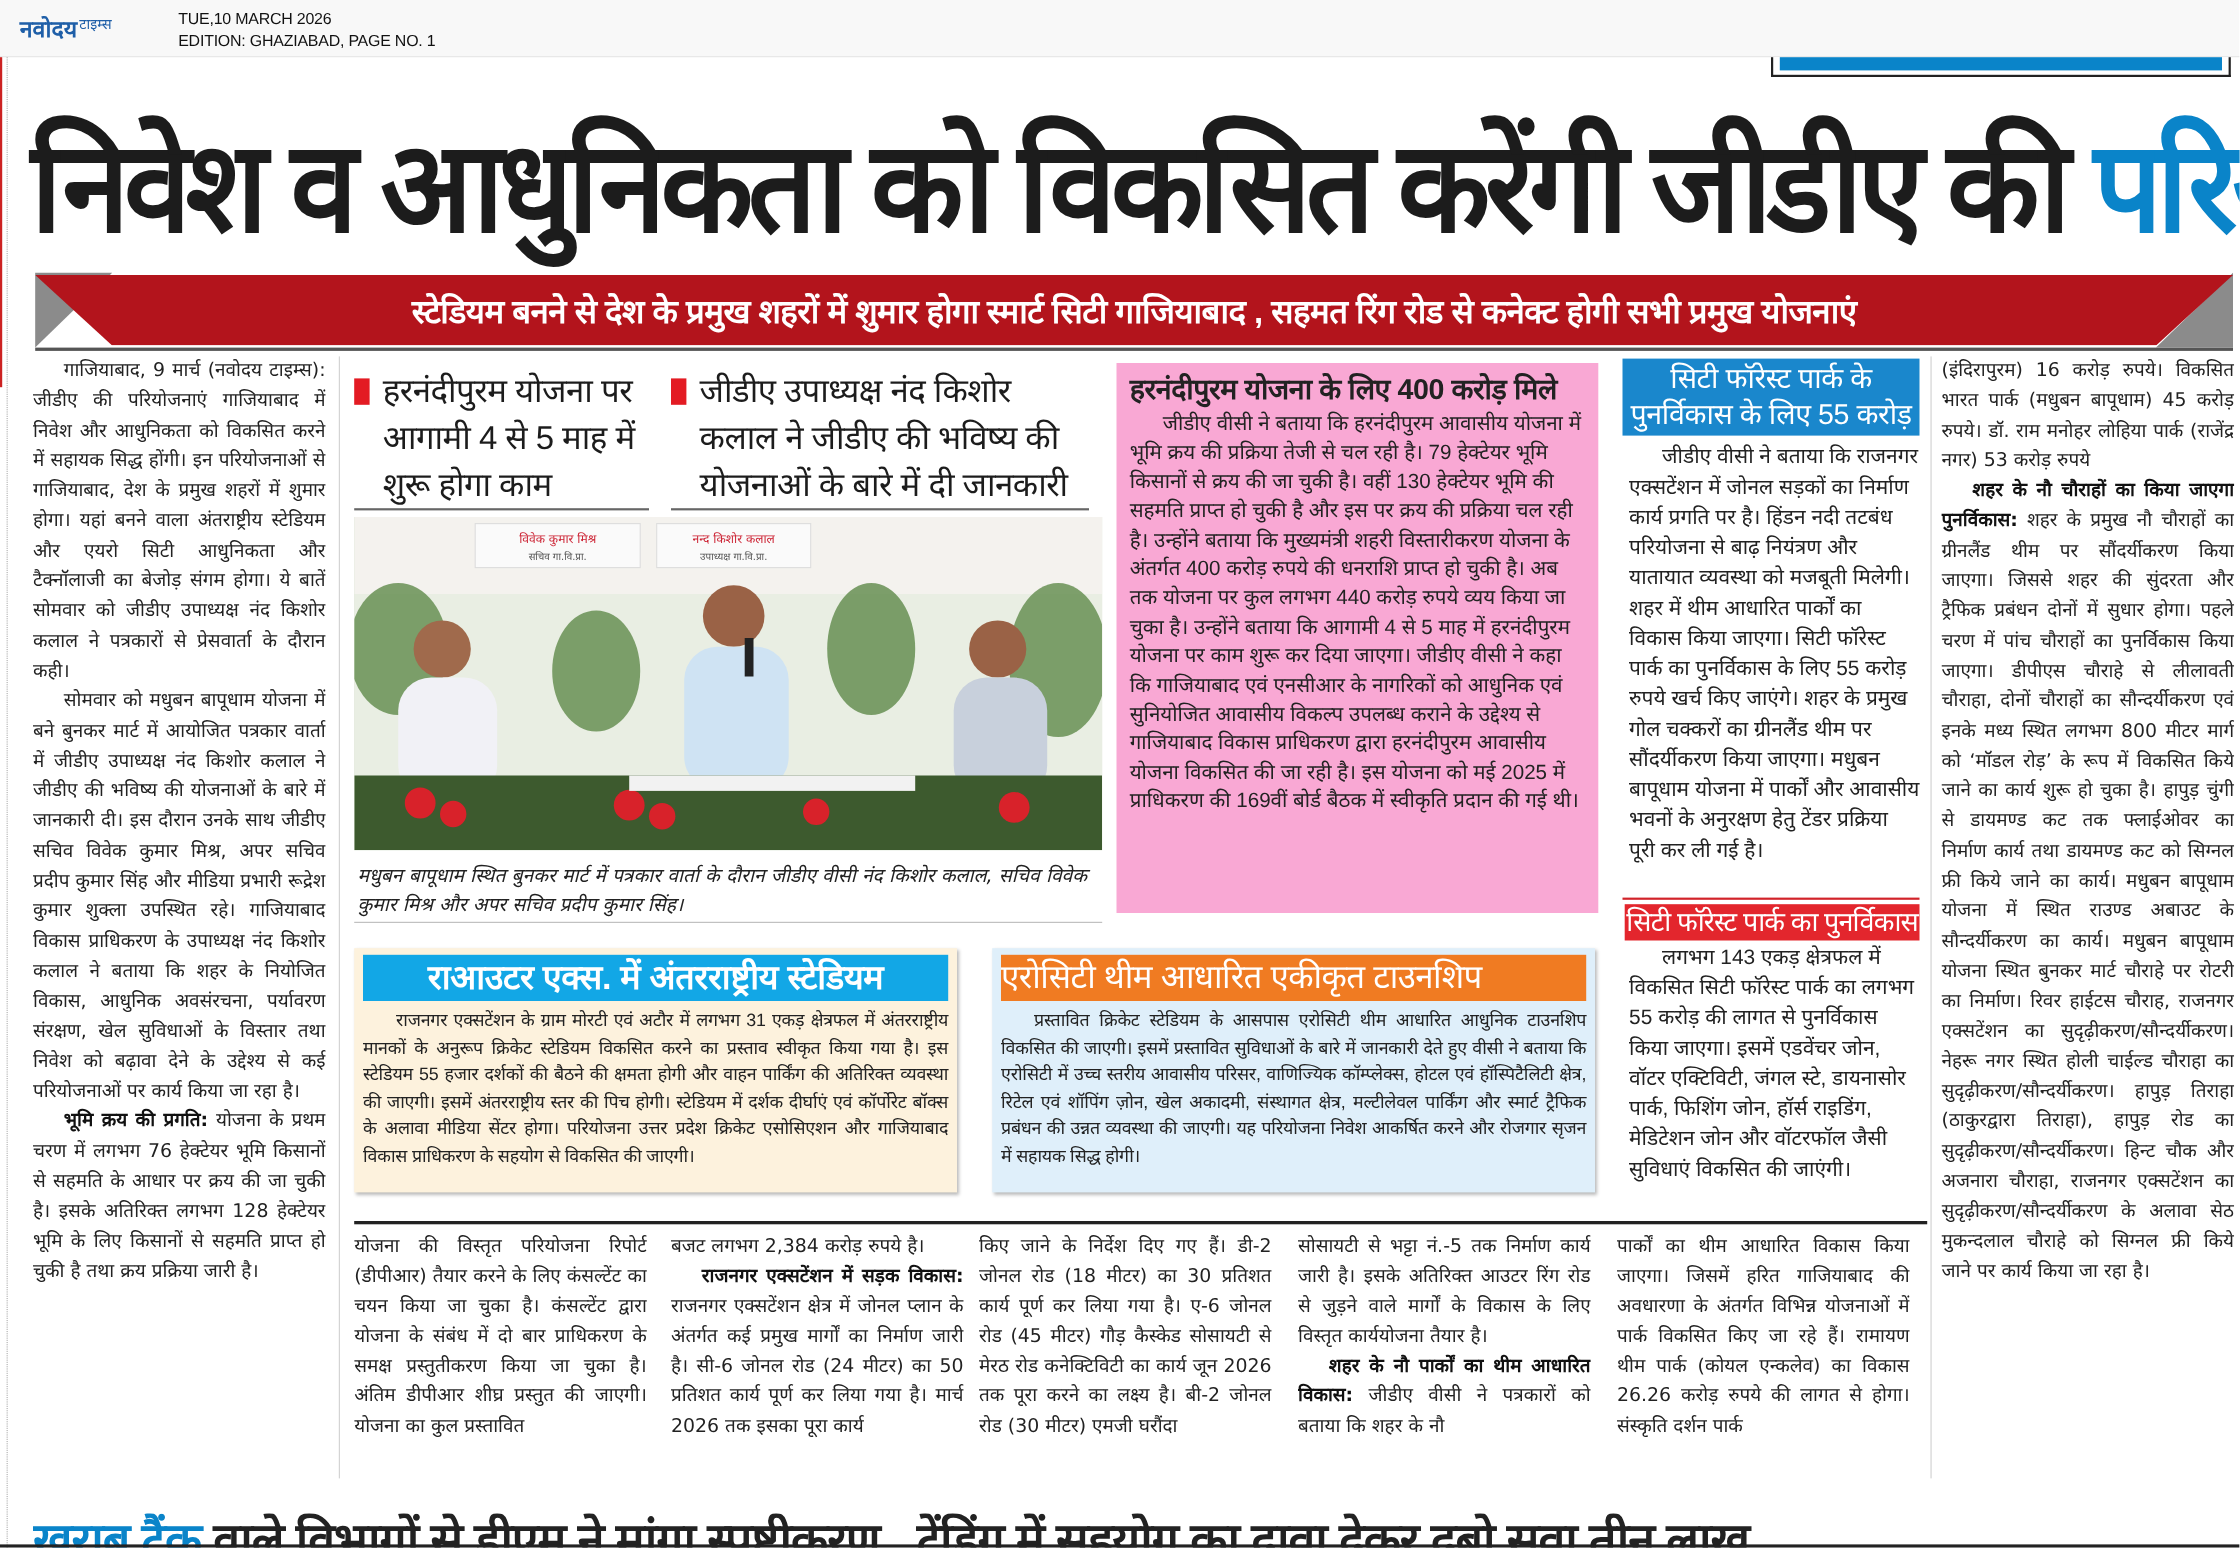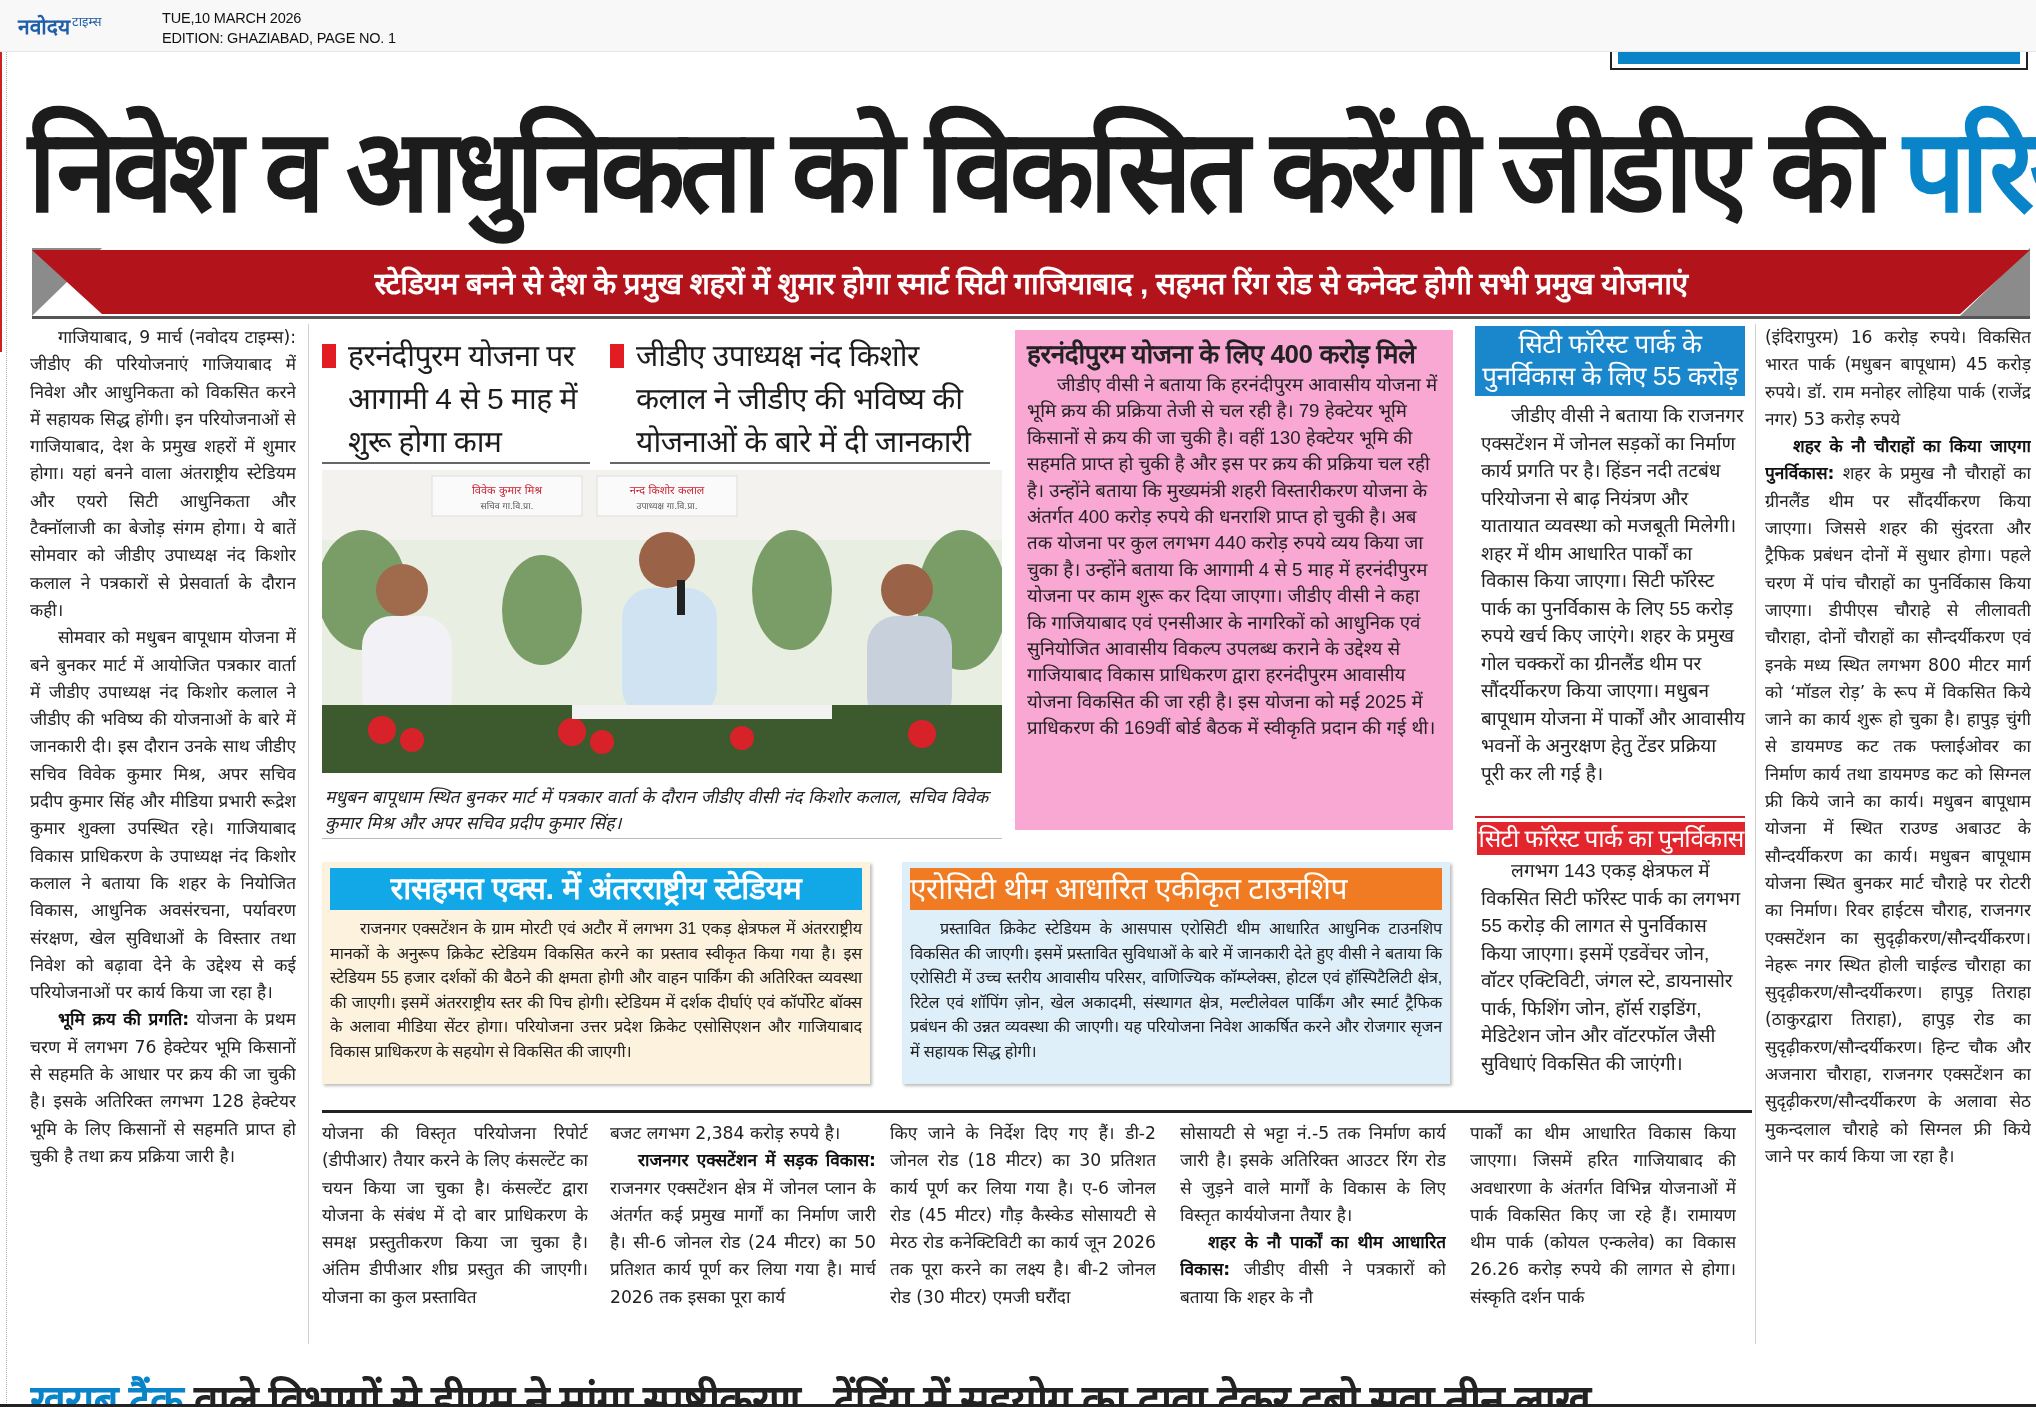--- a/index.html
+++ b/index.html
@@ -195,21 +195,21 @@
 </div>
 
 <div class="abs col-rule" style="left:1755px;top:324px;height:1020px"></div>
 
 <div class="abs col-right body-text">
   <div>(इंदिरापुरम) 16 करोड़ रुपये। विकसित भारत पार्क (मधुबन बापूधाम) 45 करोड़ रुपये। डॉ. राम मनोहर लोहिया पार्क (राजेंद्र नगर) 53 करोड़ रुपये</div>
   <p><b>शहर के नौ चौराहों का किया जाएगा पुनर्विकास:</b><span> शहर के प्रमुख नौ चौराहों का ग्रीनलैंड थीम पर सौंदर्यीकरण किया जाएगा। जिससे शहर की सुंदरता और ट्रैफिक प्रबंधन दोनों में सुधार होगा। पहले चरण में पांच चौराहों का पुनर्विकास किया जाएगा। डीपीएस चौराहे से लीलावती चौराहा, दोनों चौराहों का सौन्दर्यीकरण एवं इनके मध्य स्थित लगभग 800 मीटर मार्ग को ‘मॉडल रोड़’ के रूप में विकसित किये जाने का कार्य शुरू हो चुका है। हापुड़ चुंगी से डायमण्ड कट तक फ्लाईओवर का निर्माण कार्य तथा डायमण्ड कट को सिग्नल फ्री किये जाने का कार्य। मधुबन बापूधाम योजना में स्थित राउण्ड अबाउट के सौन्दर्यीकरण का कार्य। मधुबन बापूधाम योजना स्थित बुनकर मार्ट चौराहे पर रोटरी का निर्माण। रिवर हाईटस चौराह, राजनगर एक्सटेंशन का सुदृढ़ीकरण/सौन्दर्यीकरण। नेहरू नगर स्थित होली चाईल्ड चौराहा का सुदृढ़ीकरण/सौन्दर्यीकरण। हापुड़ तिराहा (ठाकुरद्वारा तिराहा), हापुड़ रोड का सुदृढ़ीकरण/सौन्दर्यीकरण। हिन्ट चौक और अजनारा चौराहा, राजनगर एक्सटेंशन का सुदृढ़ीकरण/सौन्दर्यीकरण के अलावा सेठ मुकन्दलाल चौराहे को सिग्नल फ्री किये जाने पर कार्य किया जा रहा है।</span></p>
 </div>
 
 <div class="abs stadiumbox">
-  <div class="shead">रासहमत एक्स. में अंतरराष्ट्रीय स्टेडियम</div>
+  <div class="shead">राआउटर एक्स. में अंतरराष्ट्रीय स्टेडियम</div>
   <div class="boxtxt">
       <p>राजनगर एक्सटेंशन के ग्राम मोरटी एवं अटौर में लगभग 31 एकड़ क्षेत्रफल में अंतरराष्ट्रीय मानकों के अनुरूप क्रिकेट स्टेडियम विकसित करने का प्रस्ताव स्वीकृत किया गया है। इस स्टेडियम 55 हजार दर्शकों की बैठने की क्षमता होगी और वाहन पार्किंग की अतिरिक्त व्यवस्था की जाएगी। इसमें अंतरराष्ट्रीय स्तर की पिच होगी। स्टेडियम में दर्शक दीर्घाएं एवं कॉर्पोरेट बॉक्स के अलावा मीडिया सेंटर होगा। परियोजना उत्तर प्रदेश क्रिकेट एसोसिएशन और गाजियाबाद विकास प्राधिकरण के सहयोग से विकसित की जाएगी।</p>
     </div>
 </div>
 
 <div class="abs aerobox">
   <div class="ahead">एरोसिटी थीम आधारित एकीकृत टाउनशिप</div>
   <div class="boxtxt">
       <p>प्रस्तावित क्रिकेट स्टेडियम के आसपास एरोसिटी थीम आधारित आधुनिक टाउनशिप विकसित की जाएगी। इसमें प्रस्तावित सुविधाओं के बारे में जानकारी देते हुए वीसी ने बताया कि एरोसिटी में उच्च स्तरीय आवासीय परिसर, वाणिज्यिक कॉम्प्लेक्स, होटल एवं हॉस्पिटैलिटी क्षेत्र, रिटेल एवं शॉपिंग ज़ोन, खेल अकादमी, संस्थागत क्षेत्र, मल्टीलेवल पार्किंग और स्मार्ट ट्रैफिक प्रबंधन की उन्नत व्यवस्था की जाएगी। यह परियोजना निवेश आकर्षित करने और रोजगार सृजन में सहायक सिद्ध होगी।</p>
     </div>

